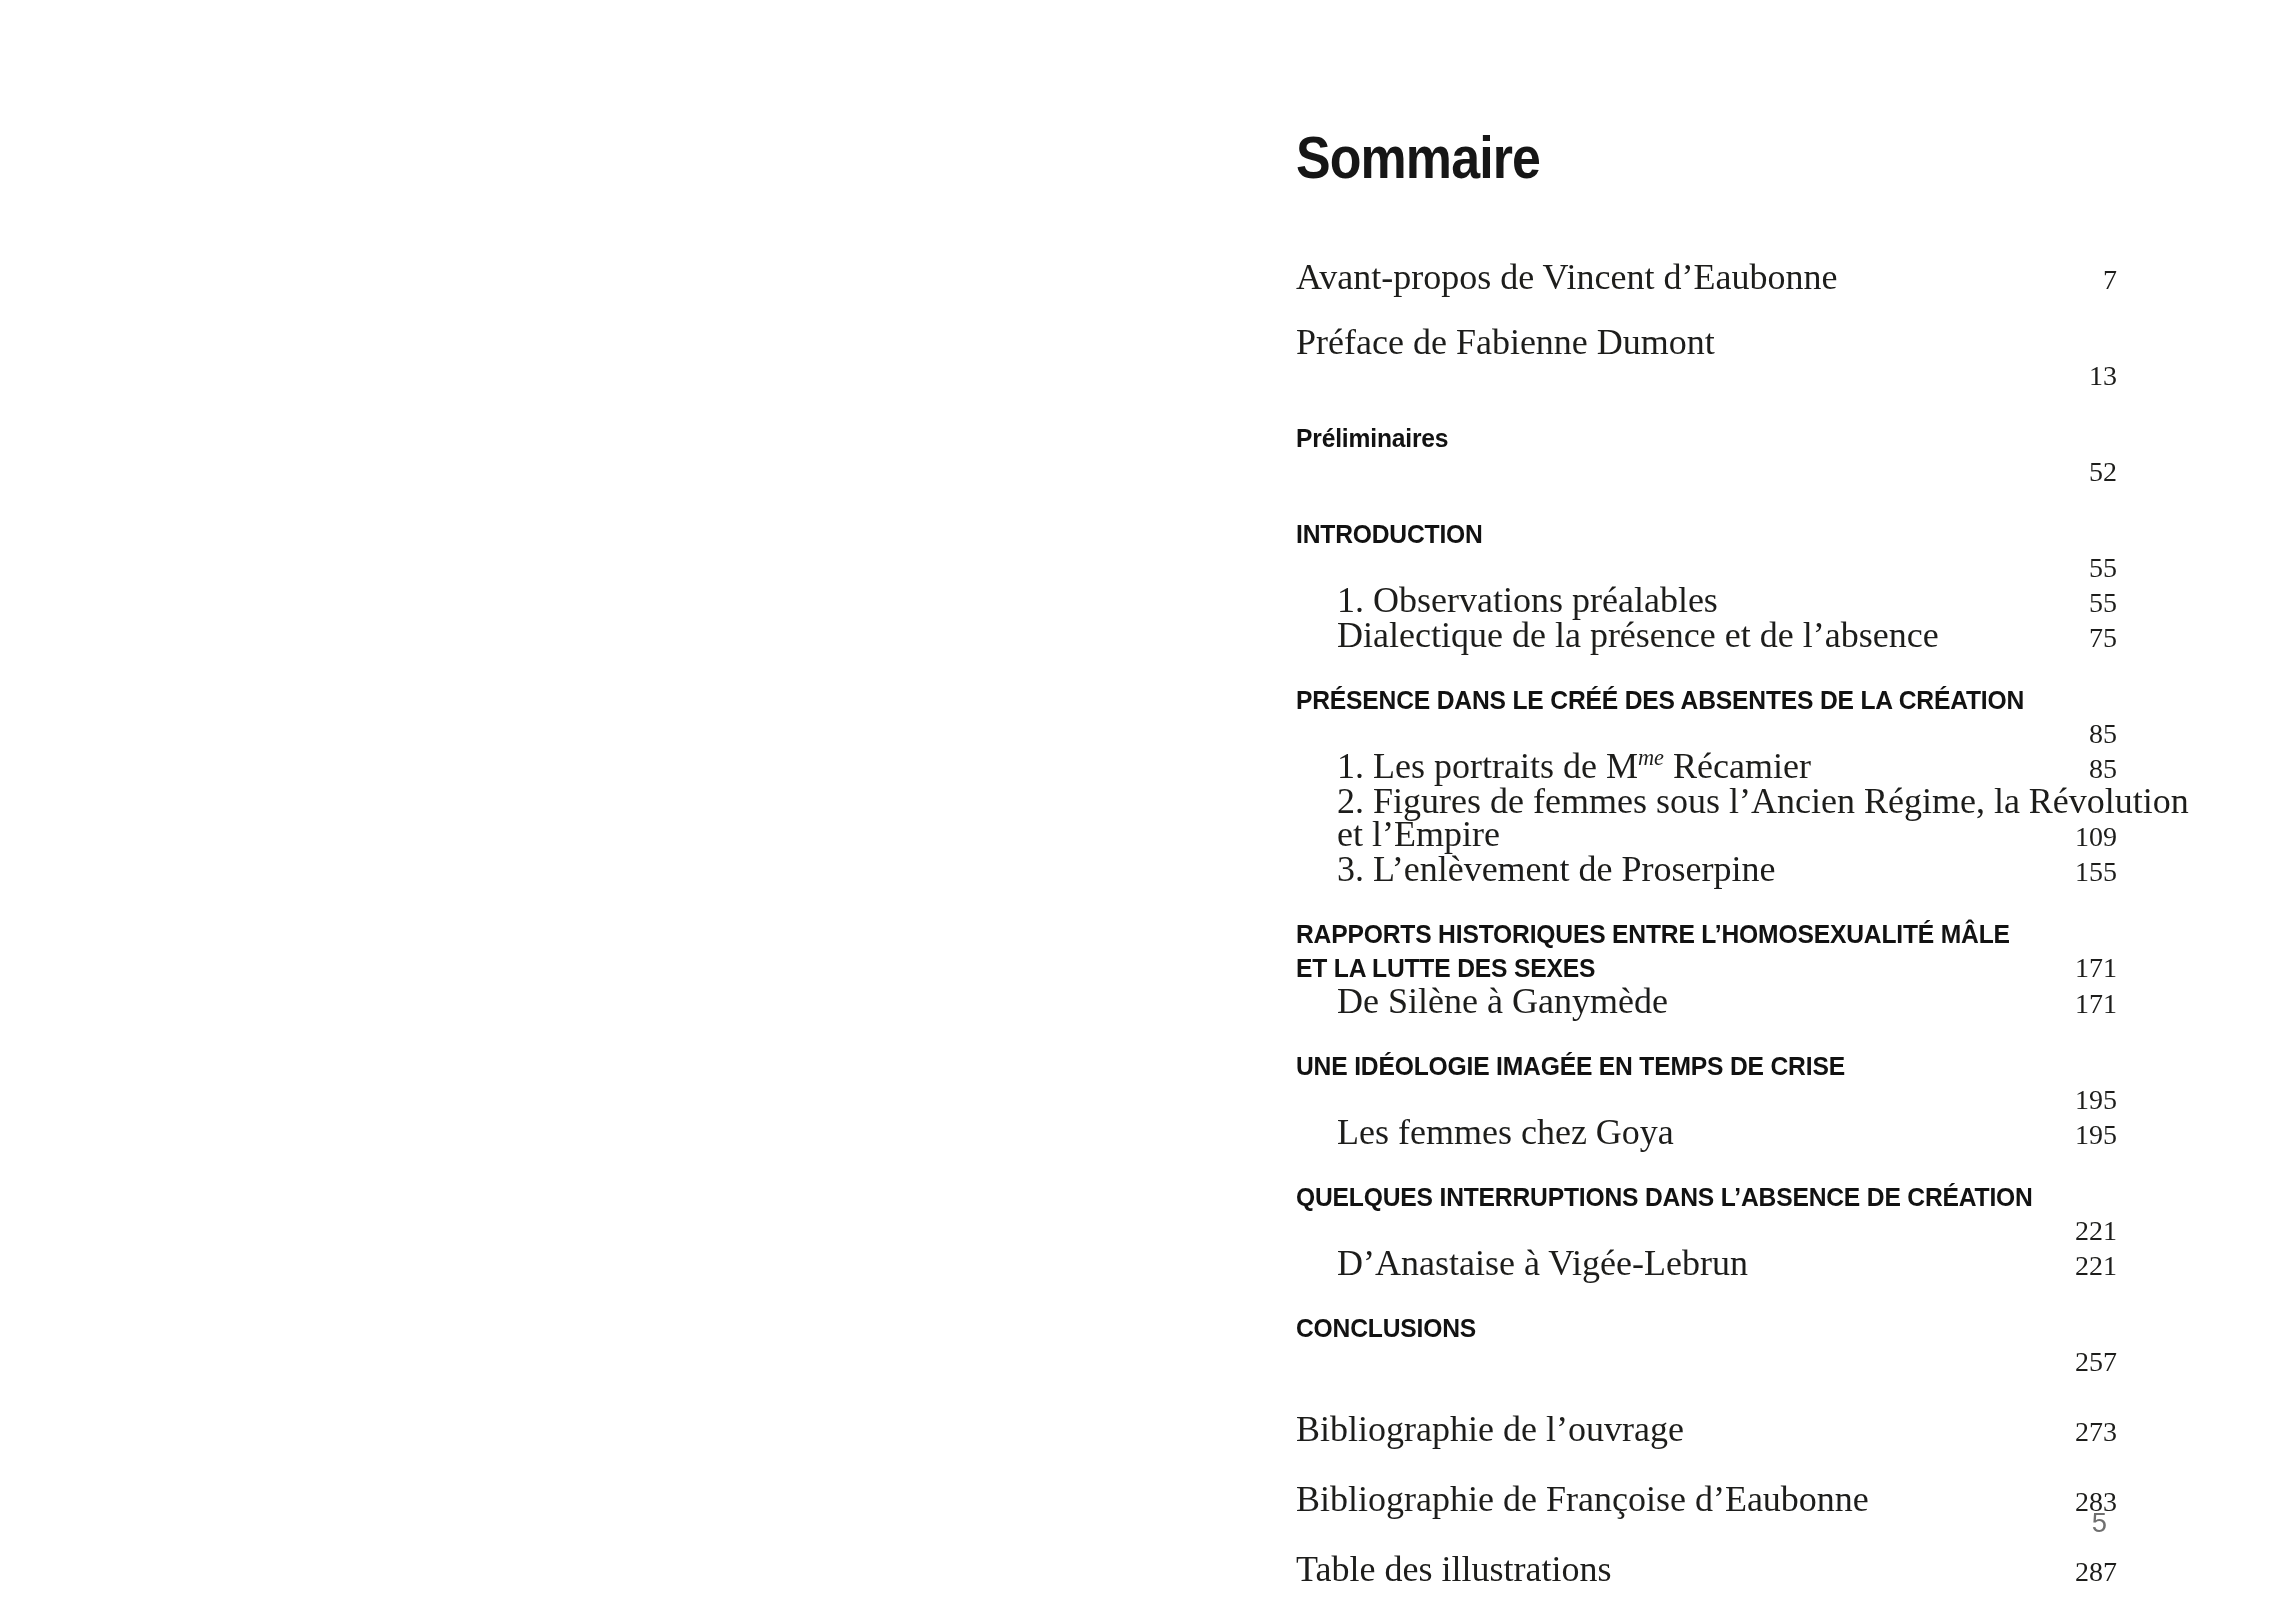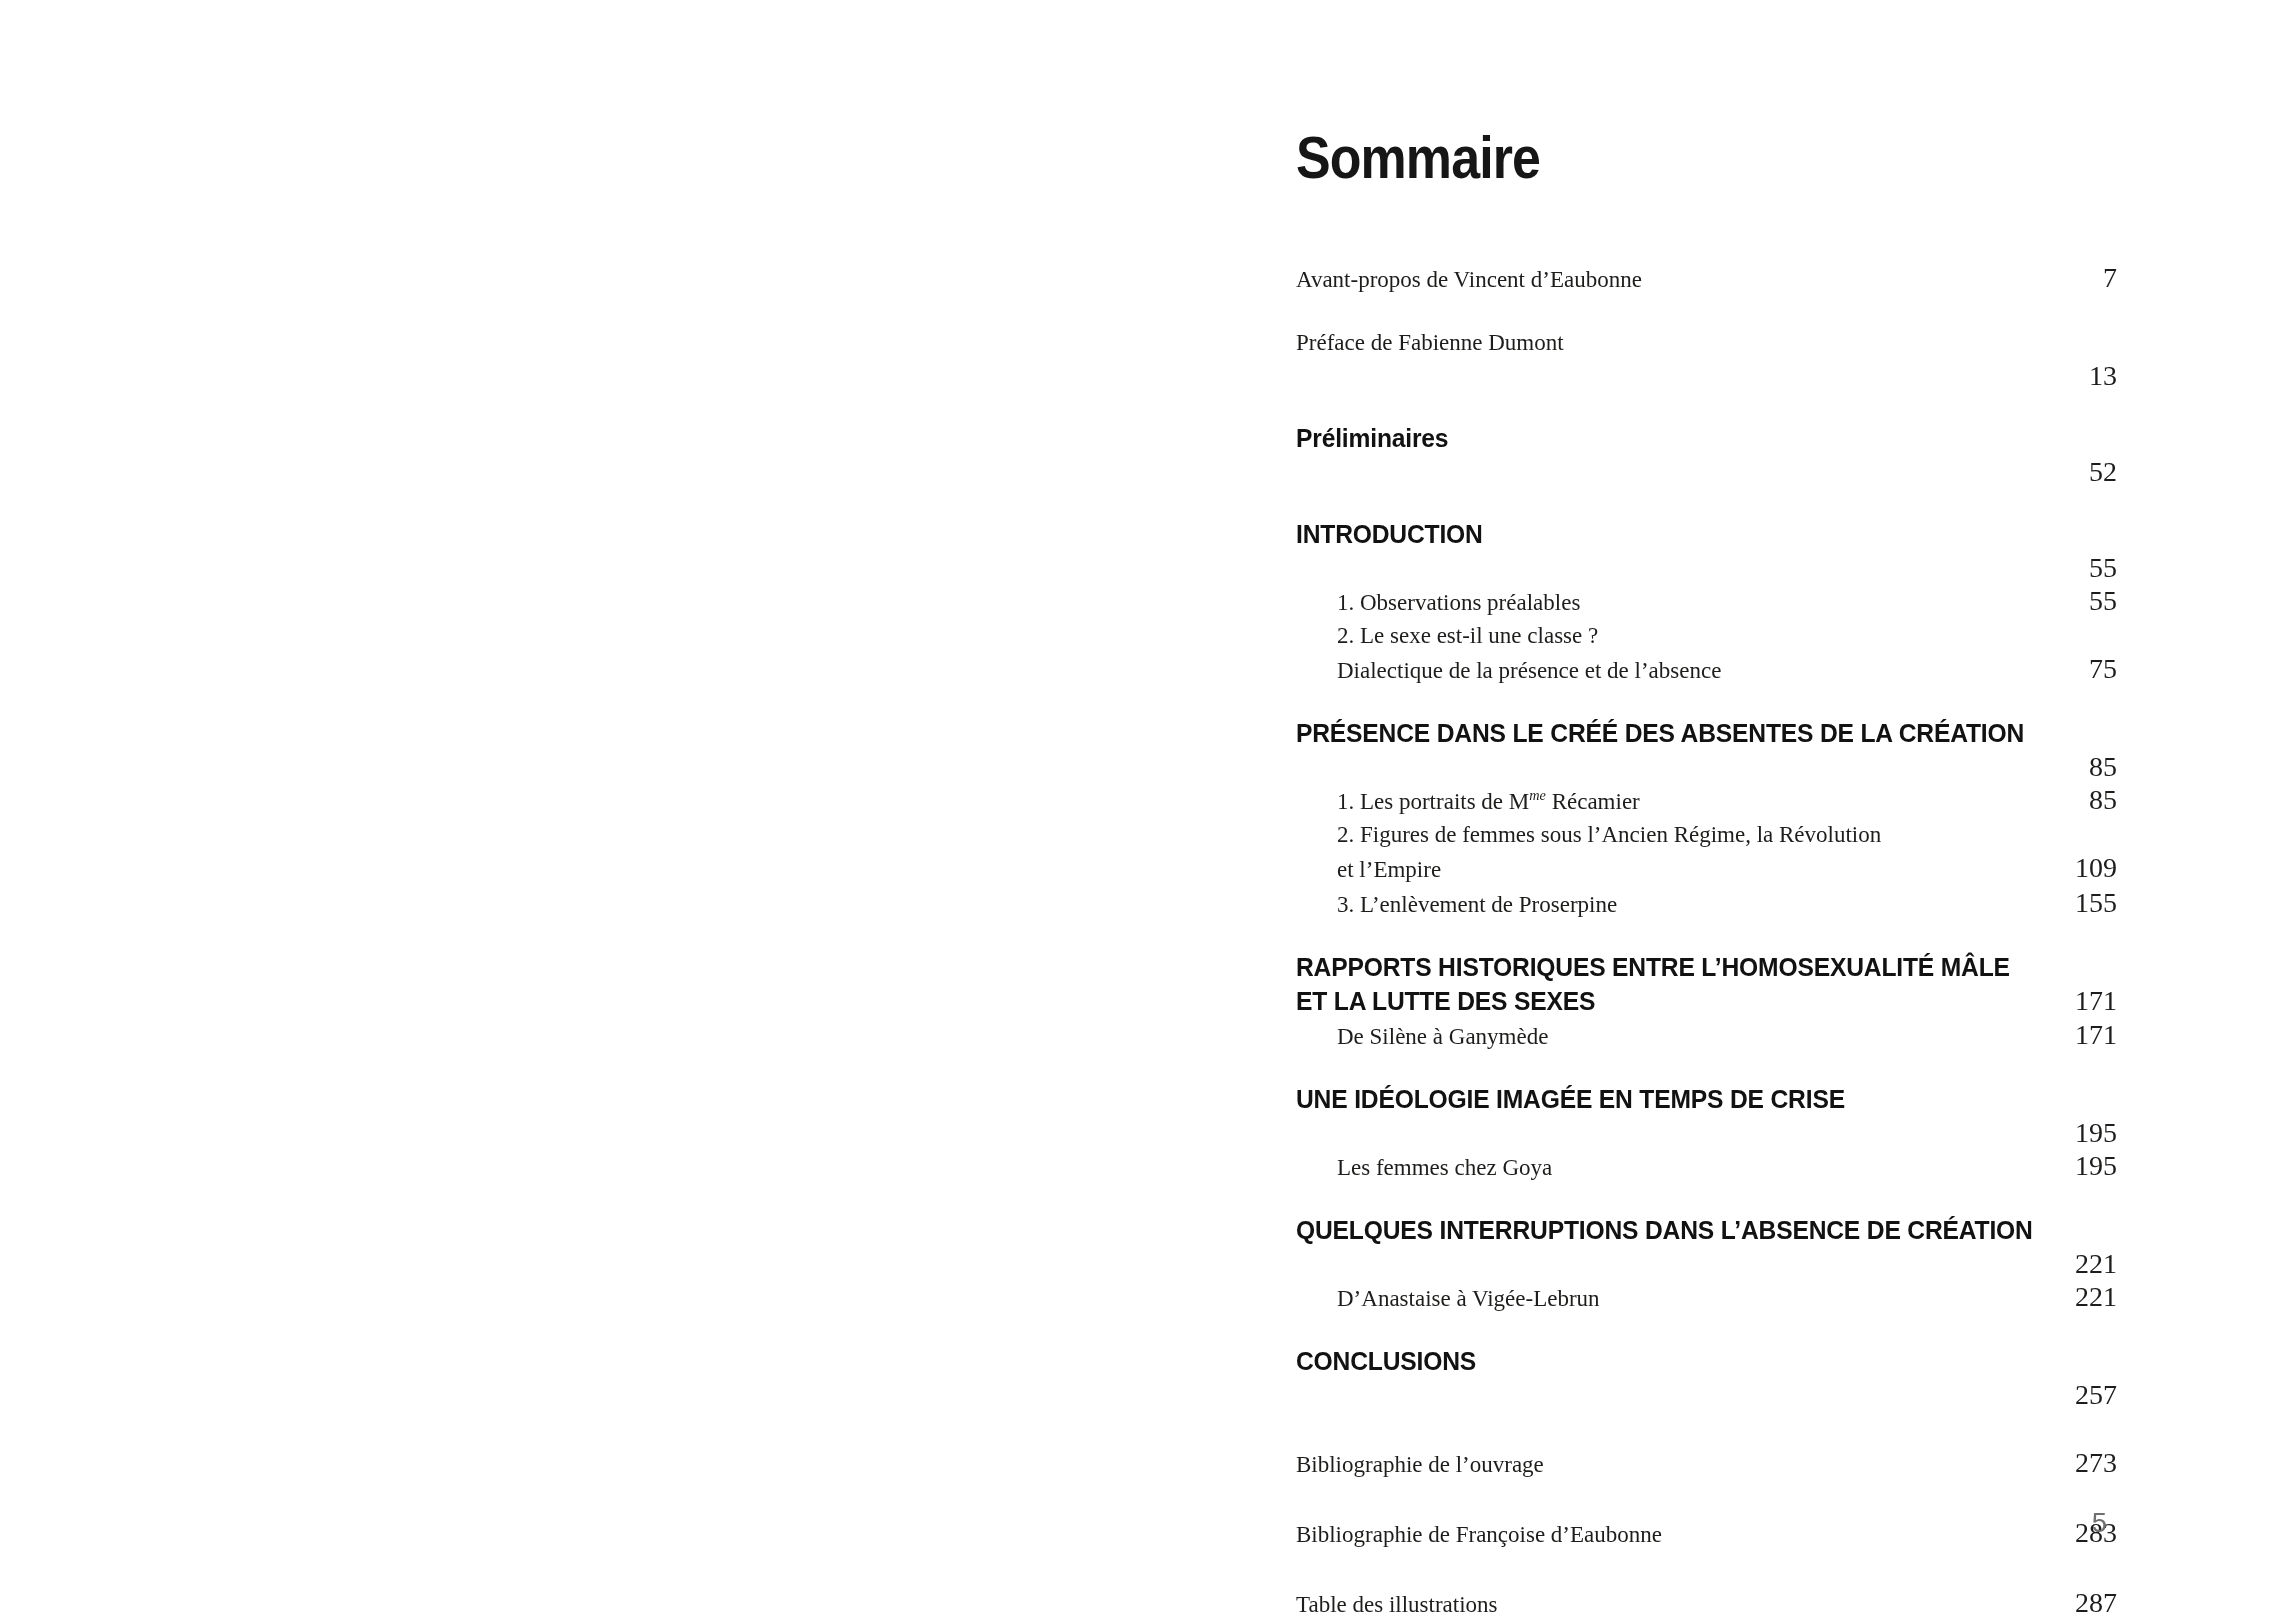--- a/index.html
+++ b/index.html
@@ -29,21 +29,21 @@
     transform: scaleX(.88);
     transform-origin: left;
   }
   .rows { margin-top: 70px; }
   .r {
     display: flex;
     align-items: baseline;
     line-height: 33px;
   }
   .r .lab {
-    font-size: 23px;
+    font-size: 36px;
     color: #1d1d1b;
     white-space: nowrap;
   }
   .r .pg {
     margin-left: auto;
     font-size: 28px;
     color: #1d1d1b;
     font-feature-settings: "onum" 1;
     font-variant-numeric: oldstyle-nums;
   }
@@ -101,24 +101,20 @@
     <div class="r g sans">
       <span class="lab">INTRODUCTION</span>
       <span class="pg">55</span>
     </div>
 
     <div class="r ind">
       <span class="lab">1. Observations préalables</span>
       <span class="pg">55</span>
     </div>
 
-    <div class="r ind">
-      <span class="lab">2. Le sexe est-il une classe ?</span>
-      <span class="pg"></span>
-    </div>
 
     <div class="r ind">
       <span class="lab">Dialectique de la présence et de l’absence</span>
       <span class="pg">75</span>
     </div>
 
     <div class="r g sans">
       <span class="lab">PRÉSENCE DANS LE CRÉÉ DES ABSENTES DE LA CRÉATION</span>
       <span class="pg">85</span>
     </div>

